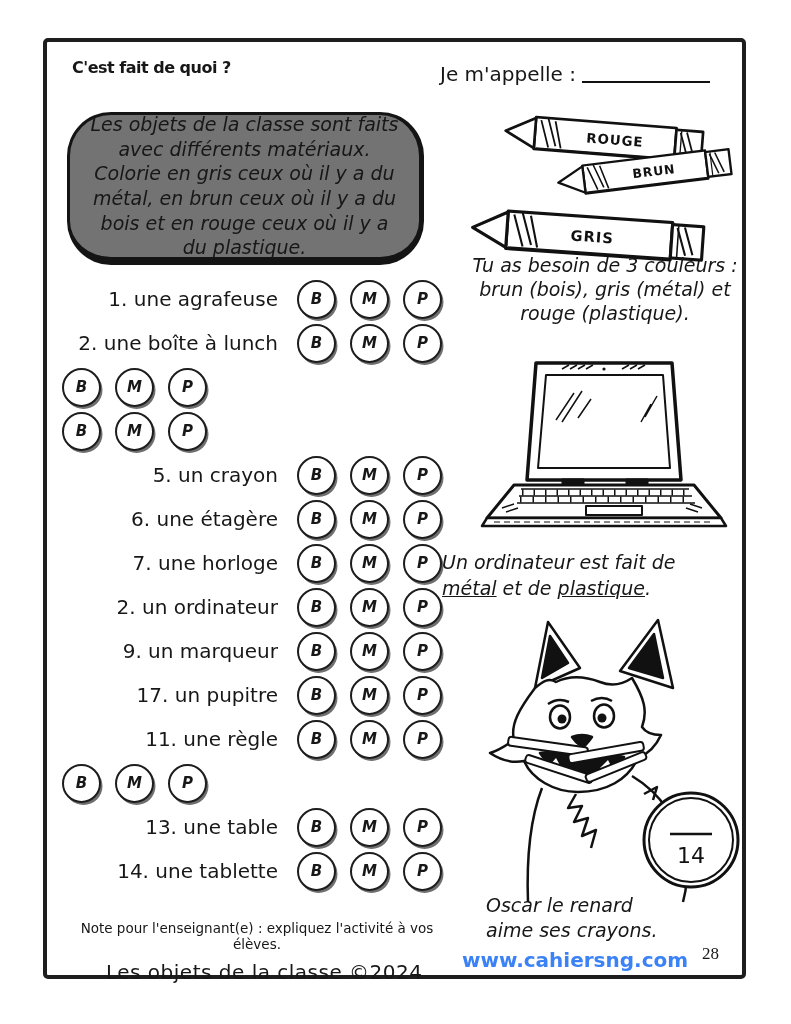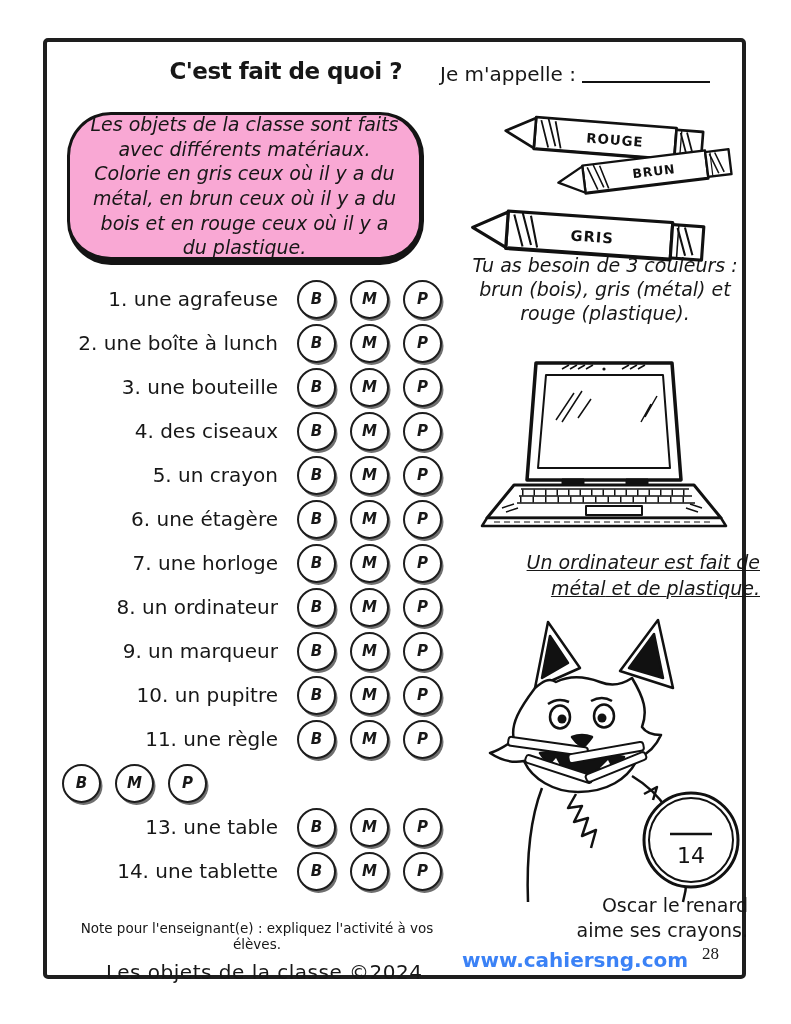--- a/index.html
+++ b/index.html
@@ -1,47 +1,47 @@
 <!DOCTYPE html>
 <html><head>
 <meta charset="utf-8">
 <style>
   html,body{margin:0;padding:0;background:#fff;}
   .page{position:relative;width:791px;height:1024px;background:#fff;
         font-family:"DejaVu Sans", sans-serif;color:#171717;overflow:hidden;}
   .frame{position:absolute;left:43px;top:38px;width:703px;height:941px;
          border:4px solid #1e1e1e;border-radius:5px;box-sizing:border-box;}
-  .title{position:absolute;left:72px;top:58px;width:330px;text-align:right;
-         font-size:23px;font-weight:bold;letter-spacing:-0.5px;}
+  .title{position:absolute;left:72px;top:58px;width:330px;text-align:left;
+         font-size:16px;font-weight:bold;letter-spacing:-0.5px;}
   .name-row{position:absolute;left:440px;top:62px;font-size:20px;white-space:nowrap;}
   .name-line{display:inline-block;width:128px;height:18px;border-bottom:2.5px solid #111;
          vertical-align:-2px;margin-left:6px;}
   .bubble{position:absolute;left:67px;top:112px;width:357px;height:153px;box-sizing:border-box;
          border:3px solid #141414;border-right-width:5px;border-bottom-width:8px;border-radius:44px;
          display:flex;align-items:center;justify-content:center;padding:8px 18px;
-         font-style:italic;font-size:19px;line-height:1.3;text-align:center;background:#f9a8d4;}
+         font-style:italic;font-size:19px;line-height:1.3;text-align:center;background:#737373;}
   .colors-note{position:absolute;left:452px;top:254px;width:306px;text-align:center;
          font-style:italic;font-size:19px;line-height:1.25;}
   .quiz{position:absolute;left:55px;top:277px;width:394px;}
   .quiz-row{display:flex;align-items:center;height:44px;}
   .item-label{flex:1;text-align:right;font-size:20px;padding-right:12px;white-space:nowrap;}
   .cell{width:53px;display:flex;justify-content:center;}
   .bubble-choice{width:35px;height:35px;border:2.5px solid #1d1d1d;border-radius:50%;
          box-shadow:2px 2.5px 0 -0.5px #6f6f6f;display:flex;align-items:center;justify-content:center;
          font-weight:bold;font-style:italic;font-size:15px;background:#fff;cursor:pointer;}
   .crayon{position:absolute;transform-origin:left center;}
   .crayon text{font-family:"DejaVu Sans", sans-serif;font-weight:bold;letter-spacing:1px;fill:#111;}
   .laptop{position:absolute;left:474px;top:358px;}
-  .computer-caption{position:absolute;left:466px;top:550px;width:294px;text-align:right;
-         font-style:italic;font-size:19px;line-height:1.35;text-decoration:underline;}
+  .computer-caption{position:absolute;left:442px;top:550px;width:294px;text-align:left;
+         font-style:italic;font-size:19px;line-height:1.35;}
   .ul{text-decoration:underline;}
   .fox{position:absolute;left:472px;top:616px;}
   .fox text{font-family:"DejaVu Sans", sans-serif;font-size:22px;fill:#111;}
-  .oscar-caption{position:absolute;left:486px;top:893px;width:262px;text-align:right;
-         font-size:19px;line-height:1.3;}
+  .oscar-caption{position:absolute;left:486px;top:893px;width:262px;text-align:left;
+         font-style:italic;font-size:19px;line-height:1.3;}
   .teacher-note{position:absolute;left:60px;top:920px;width:394px;text-align:center;font-size:13.5px;}
   .footer-left{position:absolute;left:106px;top:960px;font-size:20px;font-weight:normal;letter-spacing:0.5px;}
   .footer-url{position:absolute;left:462px;top:948px;font-size:20px;font-weight:bold;color:#3b82f6;
          text-decoration:none;cursor:pointer;}
   .page-num{position:absolute;left:702px;top:944px;font-size:17px;font-family:Liberation Serif, serif;}
 </style>
 </head>
 <body>
 
 <div class="page">
@@ -126,39 +126,37 @@
             <span>M</span>
           </span>
         </span>
       <span class="cell">
           <span class="bubble-choice">
             <span>P</span>
           </span>
         </span>
     </div>
     <div class="quiz-row">
-      <span class="item-label">3. une bouteille</span>
-      <span class="cell">
-          <span class="bubble-choice">
-            <span>B</span>
-          </span>
-        </span>
-      <span class="cell">
-          <span class="bubble-choice">
-            <span>M</span>
-          </span>
-        </span>
-      <span class="cell">
-          <span class="bubble-choice">
-            <span>P</span>
-          </span>
-        </span>
-    </div>
-    <div class="quiz-row">
-      <span class="item-label">4. des ciseaux</span>
+      <span class="cell">
+          <span class="bubble-choice">
+            <span>B</span>
+          </span>
+        </span>
+      <span class="cell">
+          <span class="bubble-choice">
+            <span>M</span>
+          </span>
+        </span>
+      <span class="cell">
+          <span class="bubble-choice">
+            <span>P</span>
+          </span>
+        </span>
+    </div>
+    <div class="quiz-row">
       <span class="cell">
           <span class="bubble-choice">
             <span>B</span>
           </span>
         </span>
       <span class="cell">
           <span class="bubble-choice">
             <span>M</span>
           </span>
         </span>
@@ -216,21 +214,21 @@
             <span>M</span>
           </span>
         </span>
       <span class="cell">
           <span class="bubble-choice">
             <span>P</span>
           </span>
         </span>
     </div>
     <div class="quiz-row">
-      <span class="item-label">8. un ordinateur</span>
+      <span class="item-label">2. un ordinateur</span>
       <span class="cell">
           <span class="bubble-choice">
             <span>B</span>
           </span>
         </span>
       <span class="cell">
           <span class="bubble-choice">
             <span>M</span>
           </span>
         </span>
@@ -252,21 +250,21 @@
             <span>M</span>
           </span>
         </span>
       <span class="cell">
           <span class="bubble-choice">
             <span>P</span>
           </span>
         </span>
     </div>
     <div class="quiz-row">
-      <span class="item-label">10. un pupitre</span>
+      <span class="item-label">17. un pupitre</span>
       <span class="cell">
           <span class="bubble-choice">
             <span>B</span>
           </span>
         </span>
       <span class="cell">
           <span class="bubble-choice">
             <span>M</span>
           </span>
         </span>

